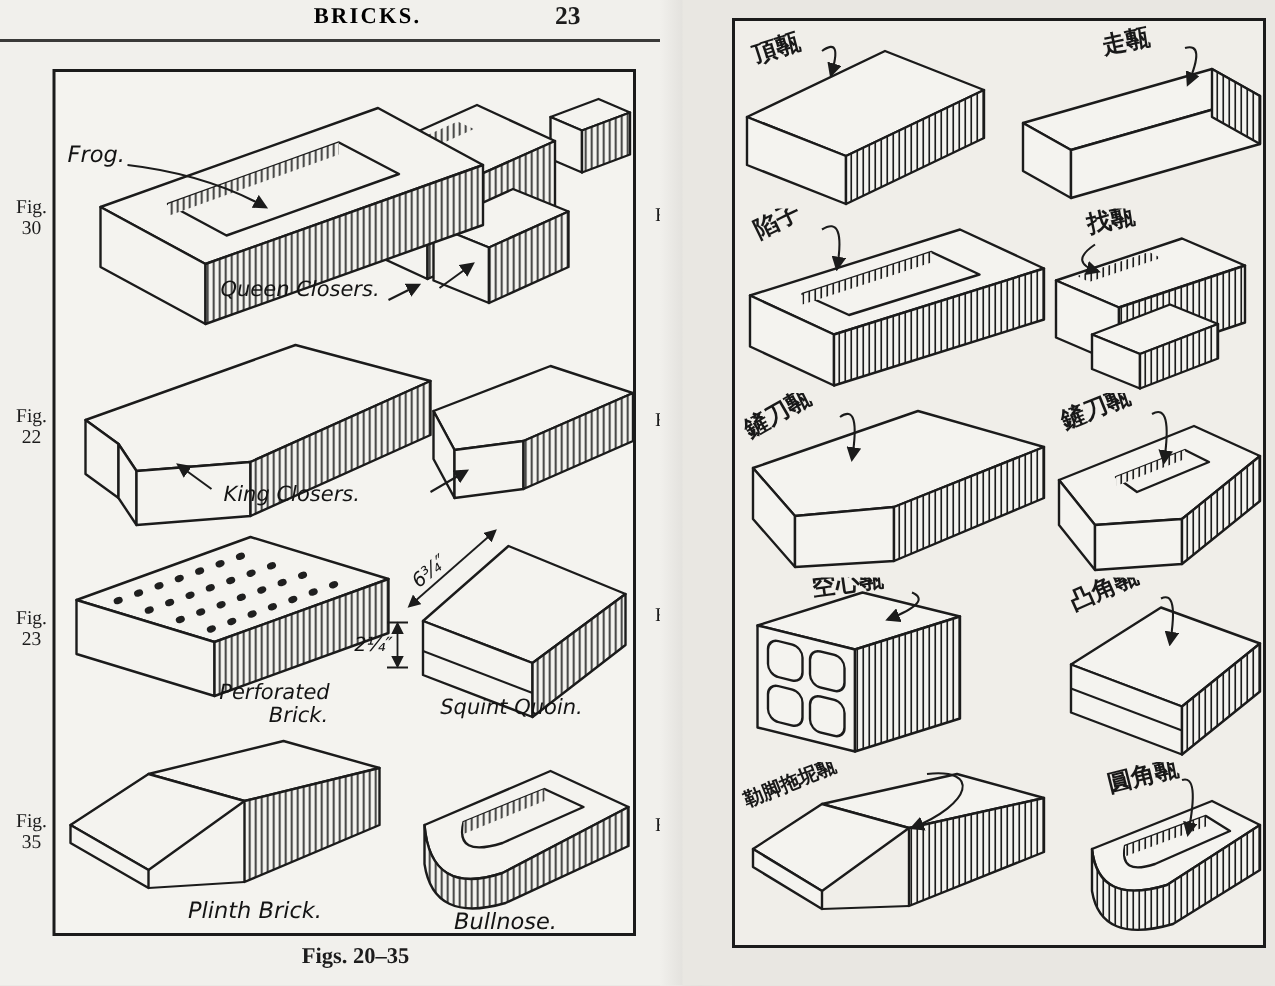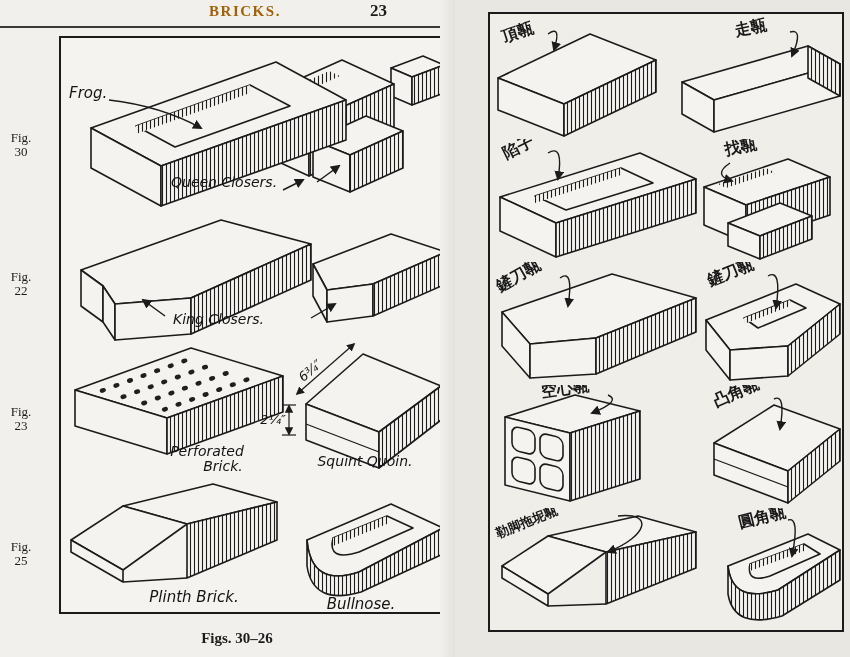--- a/index.html
+++ b/index.html
@@ -4,25 +4,25 @@
 <style>
   html,body{margin:0;padding:0;}
   body{width:850px;height:657px;overflow:hidden;background:#d8d6d2;position:relative;
        font-family:"Liberation Serif", serif;}
   .page{position:absolute;inset:0;}
   .left-page{position:absolute;left:0;top:0;width:455px;height:657px;background:#f1f0ec;}
   .right-page{position:absolute;left:455px;top:0;width:395px;height:657px;background:#e9e7e2;}
   .gutter{position:absolute;left:440px;top:0;width:48px;height:657px;
           background:linear-gradient(90deg,#f1f0ec,#d9d7d3 55%,#e9e7e2);}
   .hdr-title{position:absolute;left:150px;top:3px;width:190px;text-align:center;
-             font-weight:bold;font-size:15px;letter-spacing:1.5px;color:#a16207;}
+             font-weight:bold;font-size:15px;letter-spacing:1.5px;color:#000000;}
   .hdr-num{position:absolute;left:370px;top:1px;font-weight:bold;font-size:17px;color:#1c1c1c;}
   .hdr-rule{position:absolute;left:0;top:26px;width:455px;height:2px;background:#3a3a38;}
-  .panel{position:absolute;left:35px;top:36px;width:389px;height:578px;
-         border:2px solid #1b1b1b;background:#f4f3ef;box-sizing:border-box;margin-left:24px;}
+  .panel{position:absolute;left:35px;top:46px;width:389px;height:578px;
+         border:2px solid #1b1b1b;background:#f4f3ef;box-sizing:border-box;}
   .panel-r{position:absolute;left:33px;top:12px;width:356px;height:620px;
            border:2px solid #1b1b1b;background:#f0eee9;box-sizing:border-box;}
   .figlab{position:absolute;width:40px;text-align:center;font-size:13px;line-height:14px;color:#1c1c1c;}
   .figlab span{display:block;}
   .caption{position:absolute;left:147px;top:630px;width:180px;text-align:center;
            font-weight:bold;font-size:15px;color:#1c1c1c;}
   .rowsvg{position:absolute;left:0px;}
   .face{fill:#f4f3ef;stroke:#1b1b1b;stroke-width:1.6;stroke-linejoin:round;}
   .hatch{fill:url(#hv);stroke:#1b1b1b;stroke-width:1.6;stroke-linejoin:round;}
   .band{fill:url(#hv);stroke:none;}
@@ -65,21 +65,21 @@
     <div class="figlab" style="left:1px;top:270px;">
         <span>Fig.</span>
         <span>22</span>
       </div>
     <div class="figlab" style="left:1px;top:405px;">
         <span>Fig.</span>
         <span>23</span>
       </div>
     <div class="figlab" style="left:1px;top:540px;">
         <span>Fig.</span>
-        <span>25</span>
+        <span>35</span>
       </div>
     <div class="figlab" style="left:427px;top:136px;">
         <span>Fig.</span>
         <span>21</span>
       </div>
     <div class="figlab" style="left:427px;top:273px;">
         <span>Fig.</span>
         <span>22</span>
       </div>
     <div class="figlab" style="left:427px;top:403px;">
@@ -204,21 +204,21 @@
           <path class="face" d="M 246,64 L 330,28 L 382,52 L 298,96 Q 250,112 246,64 Z"></path>
           <path class="face" d="M 272,62 L 326,40 L 352,52 L 298,76 Q 266,86 272,62 Z"></path>
           <polygon class="band" points="272,62 326,40 326,48 272,70"></polygon>
           <path class="hatch" d="M 246,64 L 246,90 Q 252,130 300,116 L 382,78 L 382,52 L 298,96 Q 250,112 246,64 Z"></path>
         </g>
         <text class="lbl" x="133" y="126" text-anchor="middle">Plinth Brick.</text>
         <text class="lbl" x="300" y="133" text-anchor="middle">Bullnose.</text>
       </svg>
     </div>
 
-    <div class="caption">Figs. 30–26</div>
+    <div class="caption">Figs. 20–35</div>
   </div>
 
   <div class="gutter"></div>
 
   <div class="right-page">
     <div class="panel-r">
 
       <svg class="rowsvg" style="top:2px;" width="352" height="123" viewBox="0 0 352 123">
         <g>
           <polygon class="face" points="8,62 100,18 166,44 74,88"></polygon>

